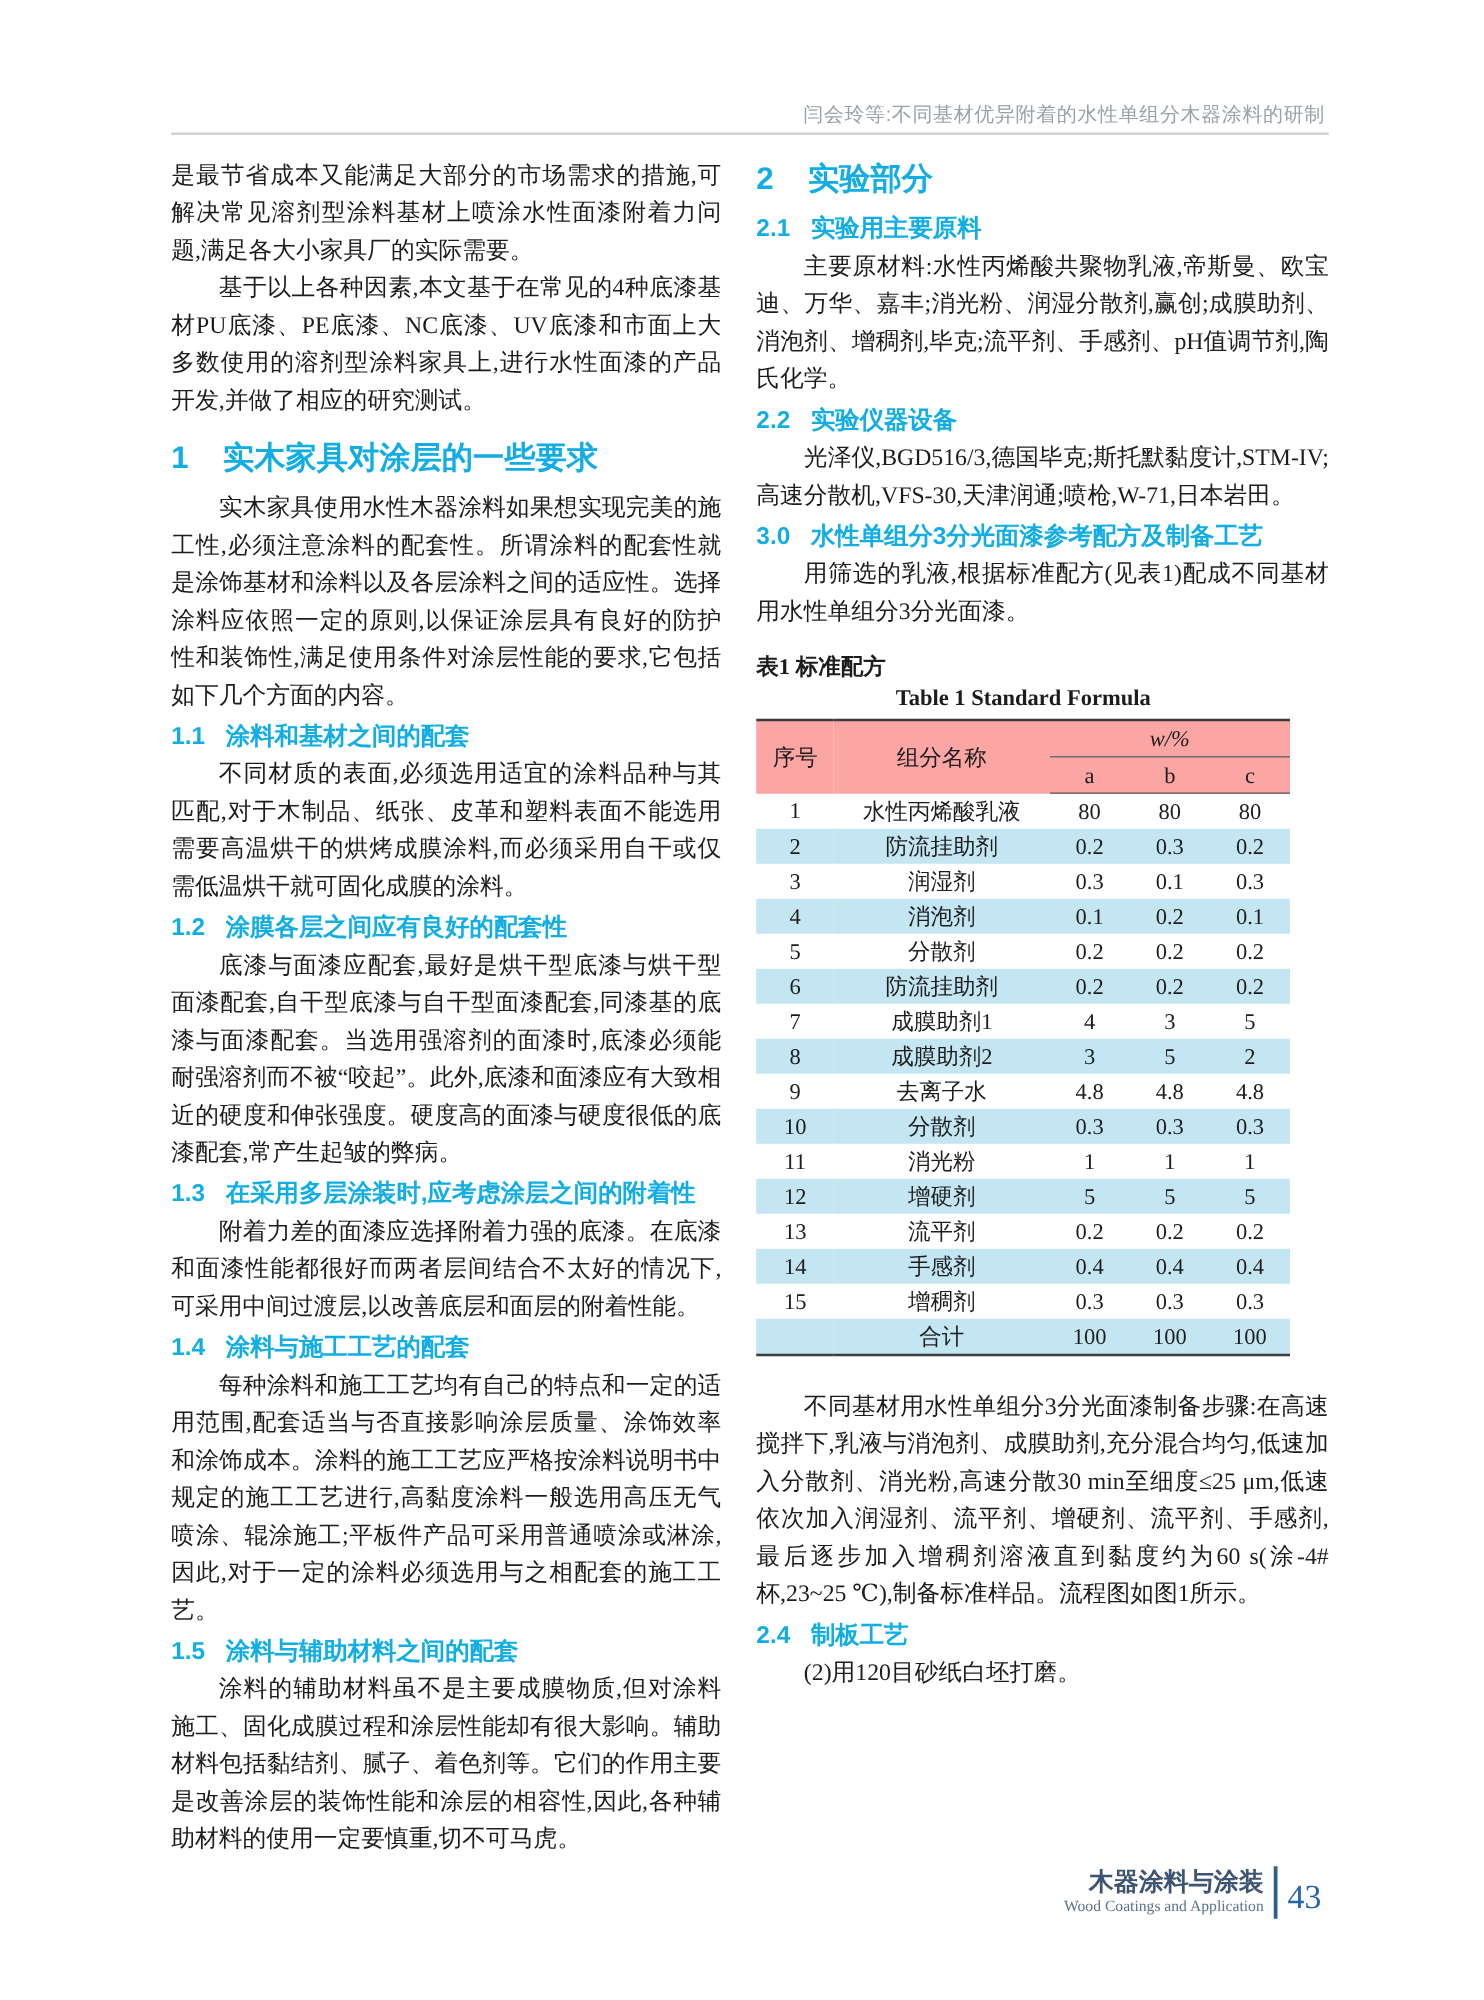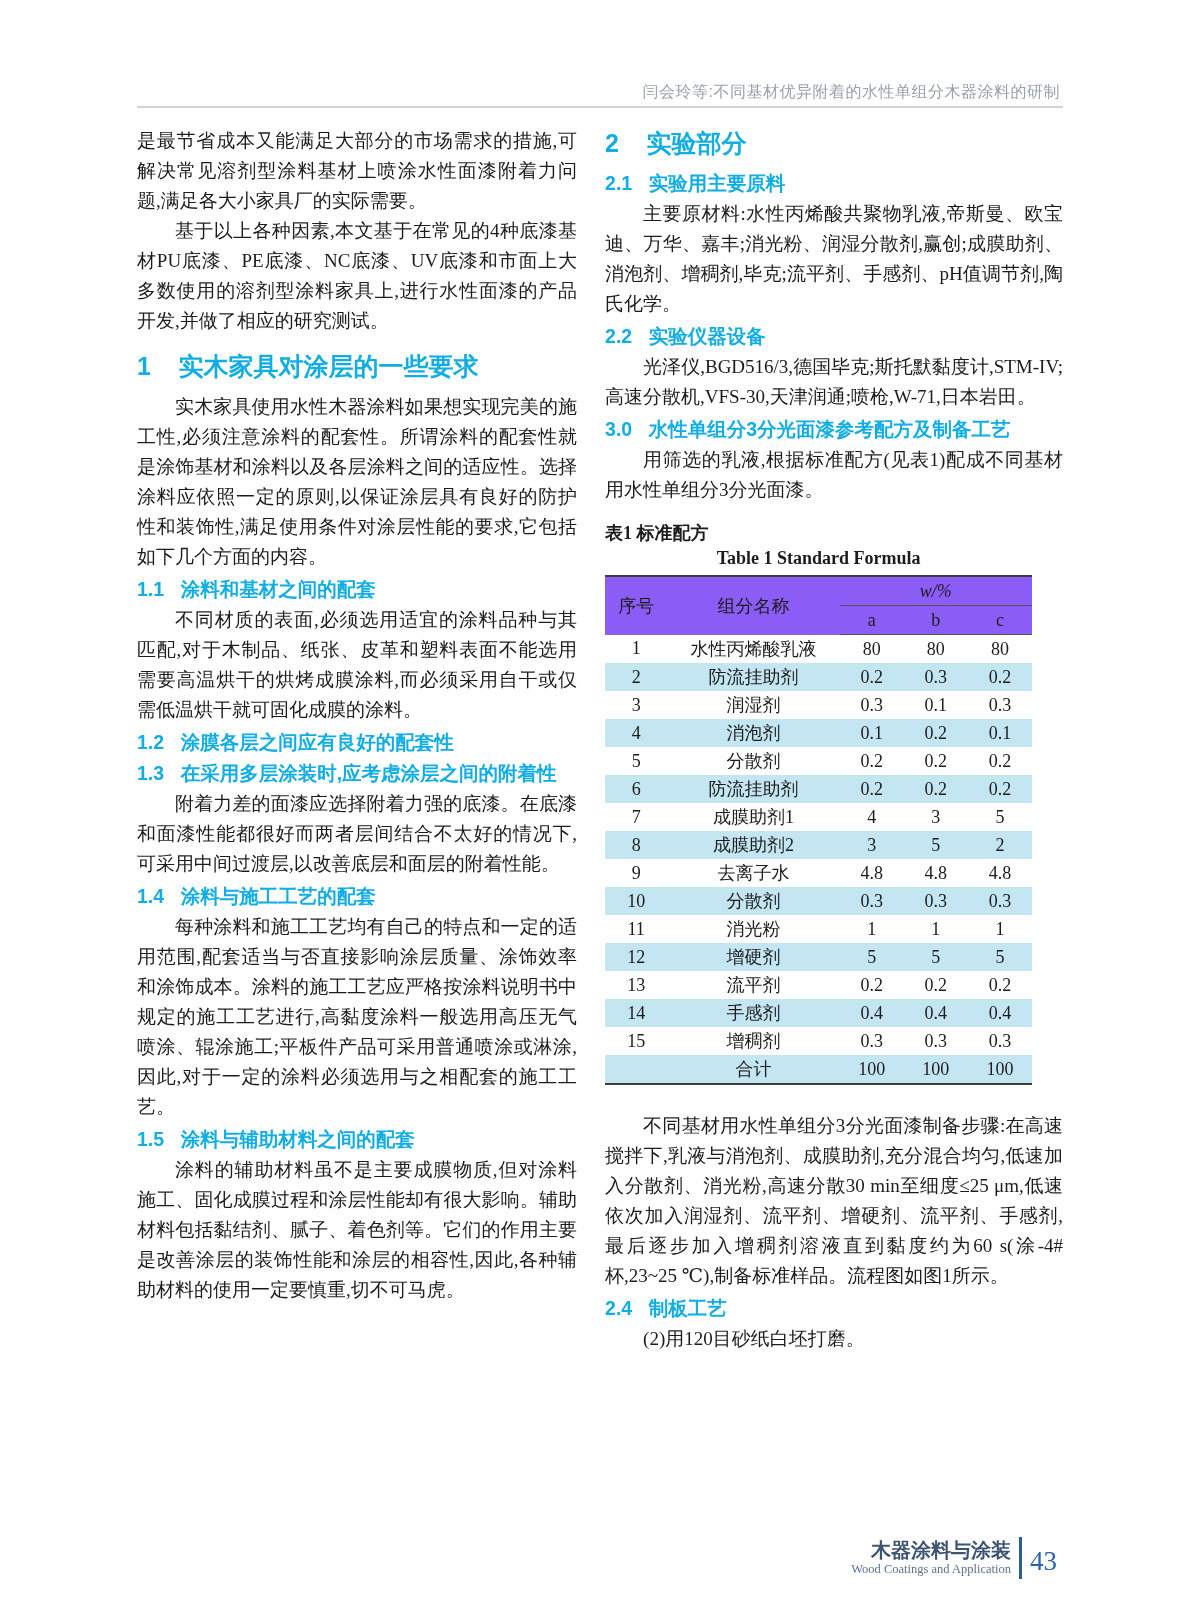--- a/index.html
+++ b/index.html
@@ -50,31 +50,31 @@
     width:427px;margin-bottom:4px;
   }
   table.formula{
     border-collapse:collapse;width:427px;
     border-top:2px solid #3c3c3c;border-bottom:2px solid #3c3c3c;
     font-size:18px;
   }
   table.formula th,table.formula td{
     padding:0;height:28px;text-align:center;font-weight:normal;vertical-align:middle;
   }
-  table.formula thead{background:#8b5cf6;}
+  table.formula thead{background:#fca5a5;}
   table.formula thead tr:last-child th{border-bottom:1.5px solid #555;}
   th.c-no{width:62px;}
   th.c-name{width:172px;}
   th.c-w{border-bottom:1px solid #555;font-style:italic;height:26px;}
   th.c-sub{width:64px;height:26px;}
   td.c-name{text-align:left;padding-left:16px;}
   tbody tr:nth-child(even){background:#C3E6F2;}
   
   .footer{
-    position:absolute;top:1534px;right:130px;
+    position:absolute;top:1490px;right:130px;
     display:flex;align-items:center;
   }
   .f-text{text-align:right;}
   .f-zh{
     font-family:"Liberation Sans","DejaVu Sans",sans-serif;
     font-size:20px;font-weight:bold;color:#3D5472;line-height:22px;
   }
   .f-en{font-size:12.5px;color:#5C738C;line-height:17px;}
   .f-bar{width:3px;height:42px;background:#2C5F8A;margin:0 8px 0 8px;}
   .f-num{font-size:27px;color:#2766AE;line-height:42px;padding-top:6px;}
@@ -91,20 +91,21 @@
     <p class="body">是最节省成本又能满足大部分的市场需求的措施,可解决常见溶剂型涂料基材上喷涂水性面漆附着力问题,满足各大小家具厂的实际需要。</p>
     <p class="body indent">基于以上各种因素,本文基于在常见的4种底漆基材PU底漆、PE底漆、NC底漆、UV底漆和市面上大多数使用的溶剂型涂料家具上,进行水性面漆的产品开发,并做了相应的研究测试。</p>
 
     <h1 class="h1"><span class="num">1</span><span>实木家具对涂层的一些要求</span></h1>
     <p class="body indent">实木家具使用水性木器涂料如果想实现完美的施工性,必须注意涂料的配套性。所谓涂料的配套性就是涂饰基材和涂料以及各层涂料之间的适应性。选择涂料应依照一定的原则,以保证涂层具有良好的防护性和装饰性,满足使用条件对涂层性能的要求,它包括如下几个方面的内容。</p>
 
     <h2 class="h2"><span class="num">1.1</span><span>涂料和基材之间的配套</span></h2>
     <p class="body indent">不同材质的表面,必须选用适宜的涂料品种与其匹配,对于木制品、纸张、皮革和塑料表面不能选用需要高温烘干的烘烤成膜涂料,而必须采用自干或仅需低温烘干就可固化成膜的涂料。</p>
 
     <h2 class="h2"><span class="num">1.2</span><span>涂膜各层之间应有良好的配套性</span></h2>
+    <p class="body indent">底漆与面漆应配套,最好是烘干型底漆与烘干型面漆配套,自干型底漆与自干型面漆配套,同漆基的底漆与面漆配套。当选用强溶剂的面漆时,底漆必须能耐强溶剂而不被“咬起”。此外,底漆和面漆应有大致相近的硬度和伸张强度。硬度高的面漆与硬度很低的底漆配套,常产生起皱的弊病。</p>
 
     <h2 class="h2"><span class="num">1.3</span><span>在采用多层涂装时,应考虑涂层之间的附着性</span></h2>
     <p class="body indent">附着力差的面漆应选择附着力强的底漆。在底漆和面漆性能都很好而两者层间结合不太好的情况下,可采用中间过渡层,以改善底层和面层的附着性能。</p>
 
     <h2 class="h2"><span class="num">1.4</span><span>涂料与施工工艺的配套</span></h2>
     <p class="body indent">每种涂料和施工工艺均有自己的特点和一定的适用范围,配套适当与否直接影响涂层质量、涂饰效率和涂饰成本。涂料的施工工艺应严格按涂料说明书中规定的施工工艺进行,高黏度涂料一般选用高压无气喷涂、辊涂施工;平板件产品可采用普通喷涂或淋涂,因此,对于一定的涂料必须选用与之相配套的施工工艺。</p>
 
     <h2 class="h2"><span class="num">1.5</span><span>涂料与辅助材料之间的配套</span></h2>
     <p class="body indent">涂料的辅助材料虽不是主要成膜物质,但对涂料施工、固化成膜过程和涂层性能却有很大影响。辅助材料包括黏结剂、腻子、着色剂等。它们的作用主要是改善涂层的装饰性能和涂层的相容性,因此,各种辅助材料的使用一定要慎重,切不可马虎。</p>
   </div>

